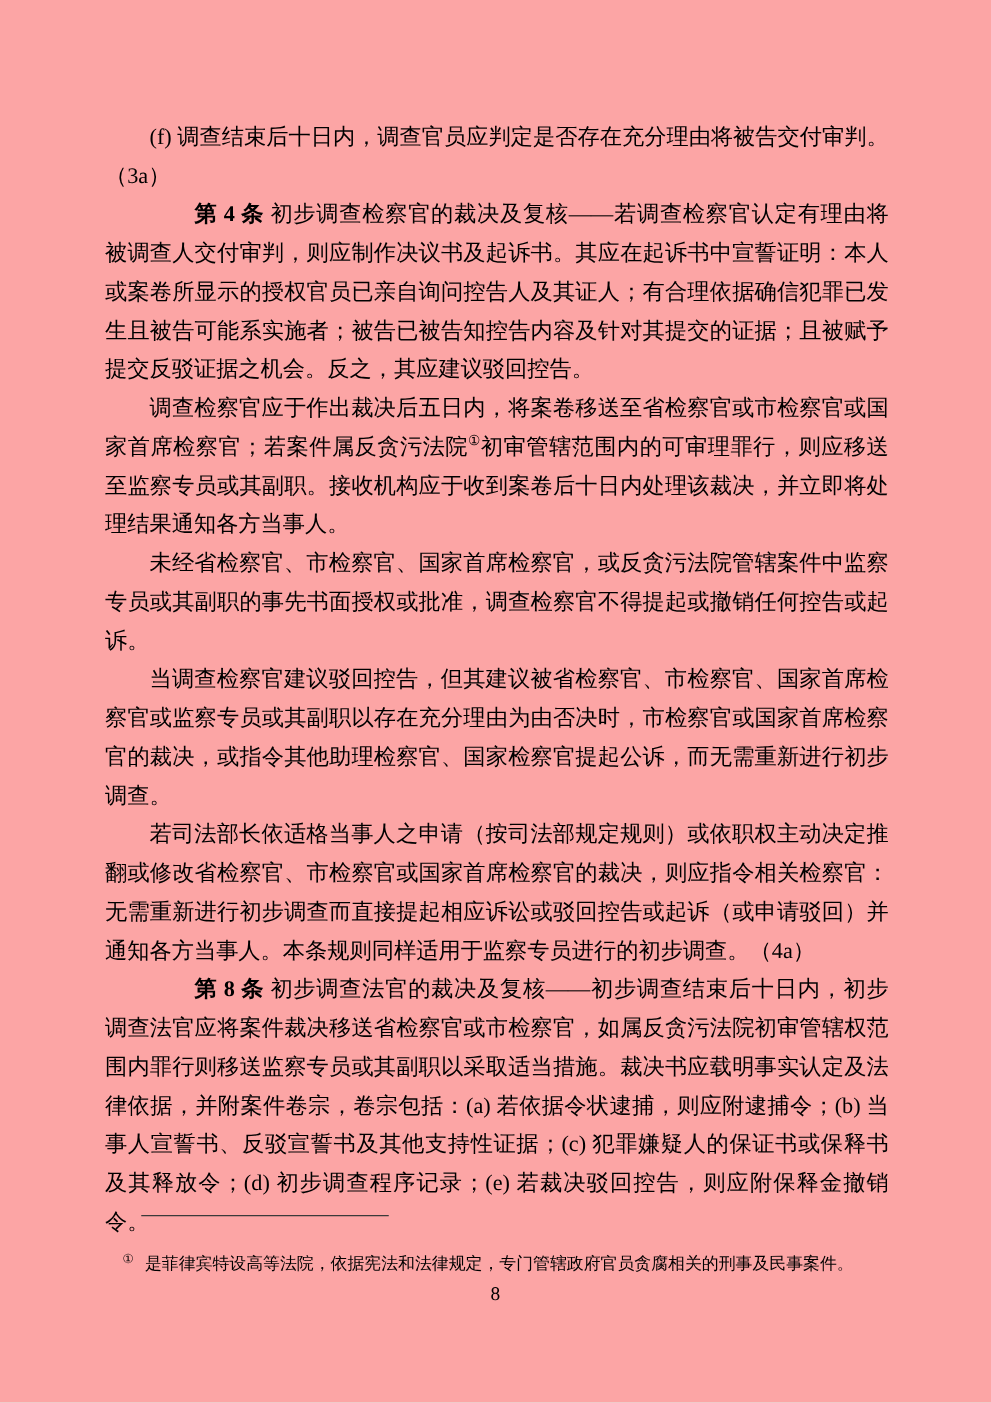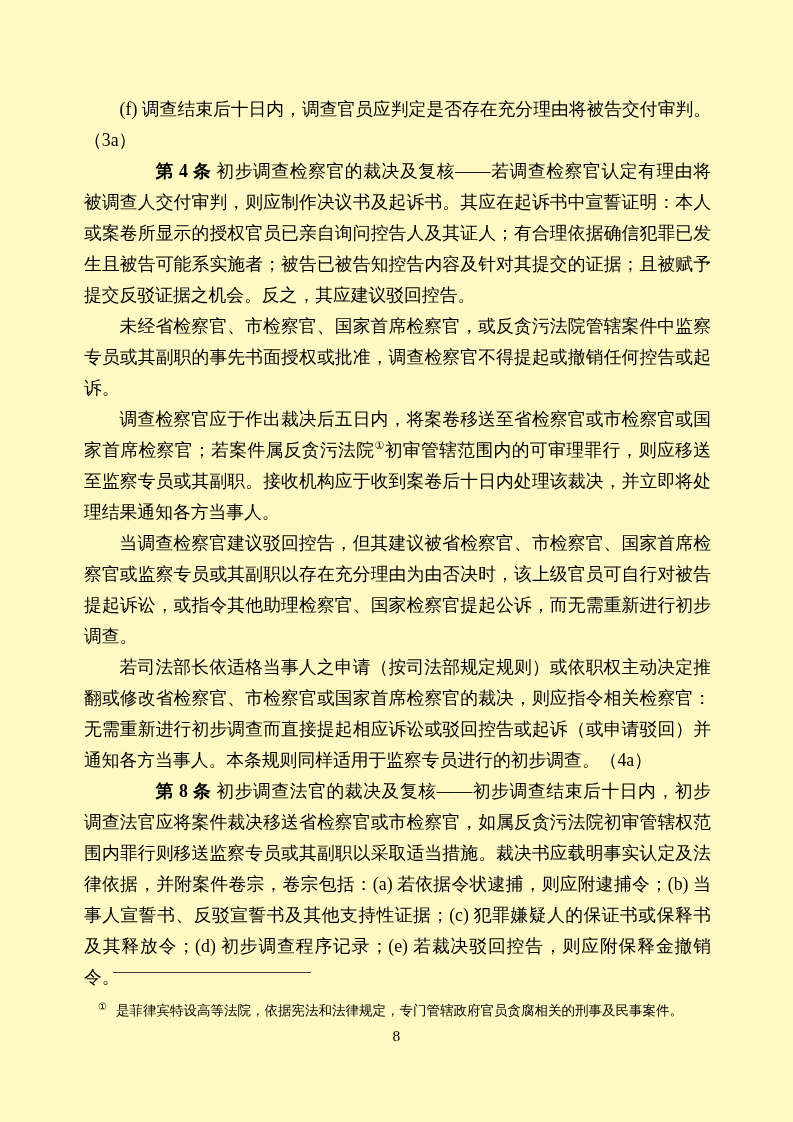--- a/index.html
+++ b/index.html
@@ -2,21 +2,21 @@
 <html><head>
 <meta charset="utf-8">
 <style>
   * { margin: 0; padding: 0; box-sizing: border-box; }
   html, body { background: #e8e8e8; }
   .page {
     position: relative;
     width: 793px;
     height: 1122px;
     margin: 0 auto;
-    background: #fef9c3;
+    background: #fca5a5;
     overflow: hidden;
     font-family: "Liberation Serif", "DejaVu Serif", serif;
     color: #000;
   }
   .doc-body {
     position: absolute;
     left: 84px;
     top: 94px;
     width: 627px;
     font-size: 17.8px;
@@ -65,23 +65,23 @@
   }
 </style>
 </head>
 <body>
 
 <div class="page">
 
   <div class="doc-body">
       <p class="para"><span>(f) 调查结束后十日内，调查官员应判定是否存在充分理由将被告交付审判。（3a）</span></p>
       <p class="para"><span class="bold">第 4 条</span><span> 初步调查检察官的裁决及复核——若调查检察官认定有理由将被调查人交付审判，则应制作决议书及起诉书。其应在起诉书中宣誓证明：本人或案卷所显示的授权官员已亲自询问控告人及其证人；有合理依据确信犯罪已发生且被告可能系实施者；被告已被告知控告内容及针对其提交的证据；且被赋予提交反驳证据之机会。反之，其应建议驳回控告。</span></p>
+      <p class="para"><span>调查检察官应于作出裁决后五日内，将案卷移送至省检察官或市检察官或国家首席检察官；若案件属反贪污法院</span><span class="fnref">①</span><span>初审管辖范围内的可审理罪行，则应移送至监察专员或其副职。接收机构应于收到案卷后十日内处理该裁决，并立即将处理结果通知各方当事人。</span></p>
       <p class="para"><span>未经省检察官、市检察官、国家首席检察官，或反贪污法院管辖案件中监察专员或其副职的事先书面授权或批准，调查检察官不得提起或撤销任何控告或起诉。</span></p>
-      <p class="para"><span>调查检察官应于作出裁决后五日内，将案卷移送至省检察官或市检察官或国家首席检察官；若案件属反贪污法院</span><span class="fnref">①</span><span>初审管辖范围内的可审理罪行，则应移送至监察专员或其副职。接收机构应于收到案卷后十日内处理该裁决，并立即将处理结果通知各方当事人。</span></p>
-      <p class="para"><span>当调查检察官建议驳回控告，但其建议被省检察官、市检察官、国家首席检察官或监察专员或其副职以存在充分理由为由否决时，该上级官员可自行对被告提起诉讼，或指令其他助理检察官、国家检察官提起公诉，而无需重新进行初步调查。</span></p>
+      <p class="para"><span>当调查检察官建议驳回控告，但其建议被省检察官、市检察官、国家首席检察官或监察专员或其副职以存在充分理由为由否决时，市检察官或国家首席检察官的裁决，或指令其他助理检察官、国家检察官提起公诉，而无需重新进行初步调查。</span></p>
       <p class="para"><span>若司法部长依适格当事人之申请（按司法部规定规则）或依职权主动决定推翻或修改省检察官、市检察官或国家首席检察官的裁决，则应指令相关检察官：无需重新进行初步调查而直接提起相应诉讼或驳回控告或起诉（或申请驳回）并通知各方当事人。本条规则同样适用于监察专员进行的初步调查。（4a）</span></p>
       <p class="para"><span class="bold">第 8 条</span><span> 初步调查法官的裁决及复核——初步调查结束后十日内，初步调查法官应将案件裁决移送省检察官或市检察官，如属反贪污法院初审管辖权范围内罪行则移送监察专员或其副职以采取适当措施。裁决书应载明事实认定及法律依据，并附案件卷宗，卷宗包括：(a) 若依据令状逮捕，则应附逮捕令；(b) 当事人宣誓书、反驳宣誓书及其他支持性证据；(c) 犯罪嫌疑人的保证书或保释书及其释放令；(d) 初步调查程序记录；(e) 若裁决驳回控告，则应附保释金撤销令。</span></p>
     </div>
 
   <div class="footnote-area">
     <div class="fn-sep"></div>
     <div class="fn-line">
       <span class="fn-marker">①</span><span>是菲律宾特设高等法院，依据宪法和法律规定，专门管辖政府官员贪腐相关的刑事及民事案件。</span>
     </div>
   </div>

